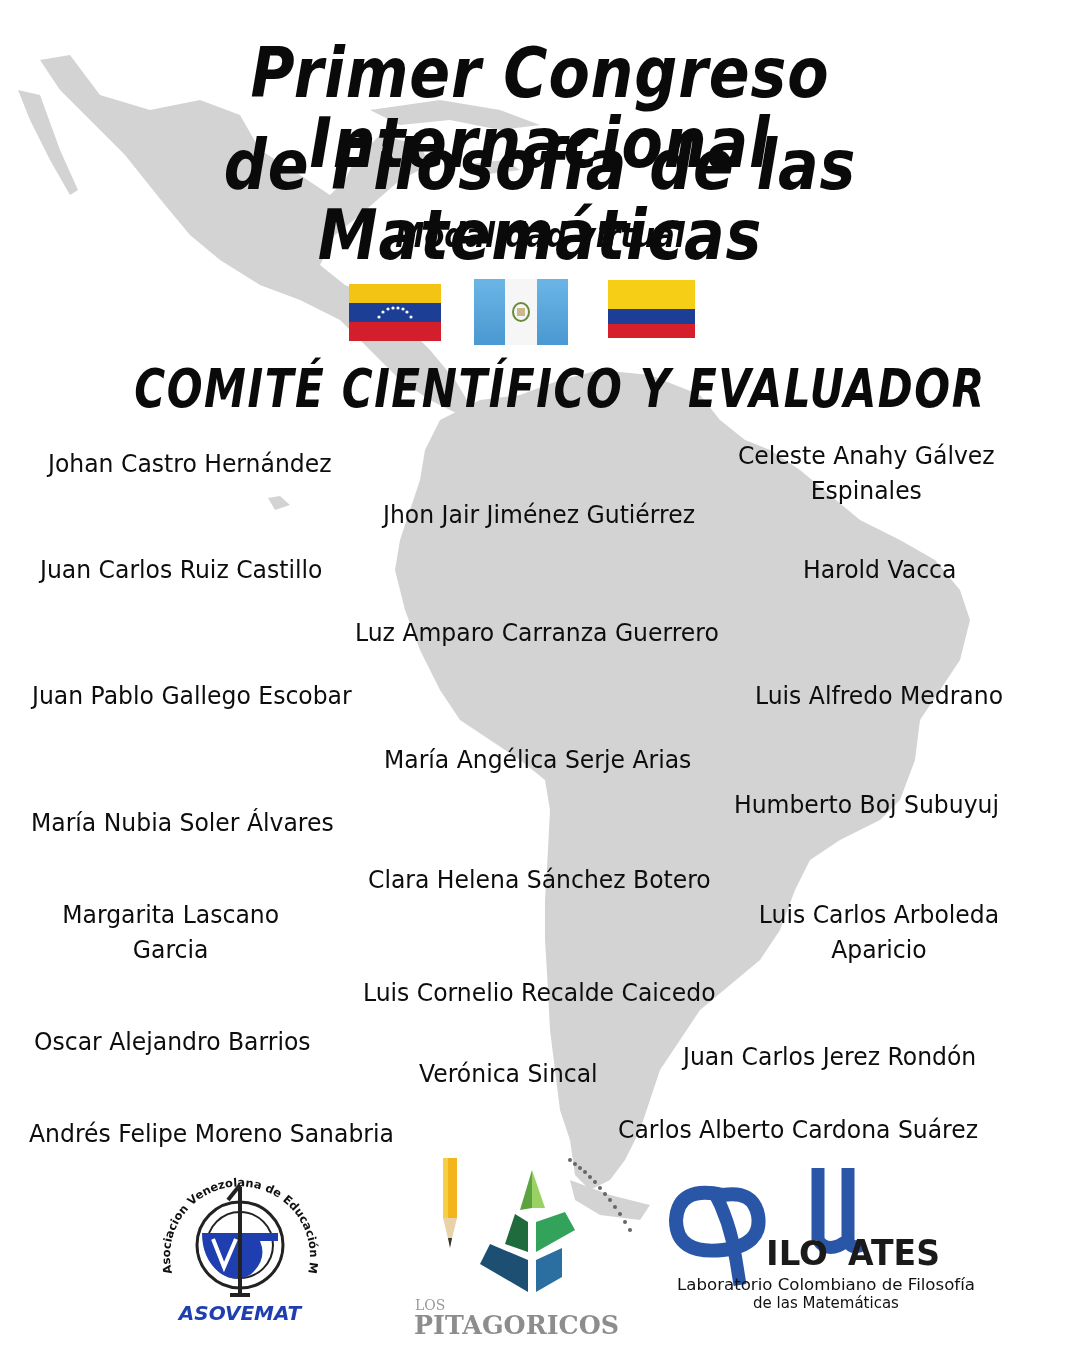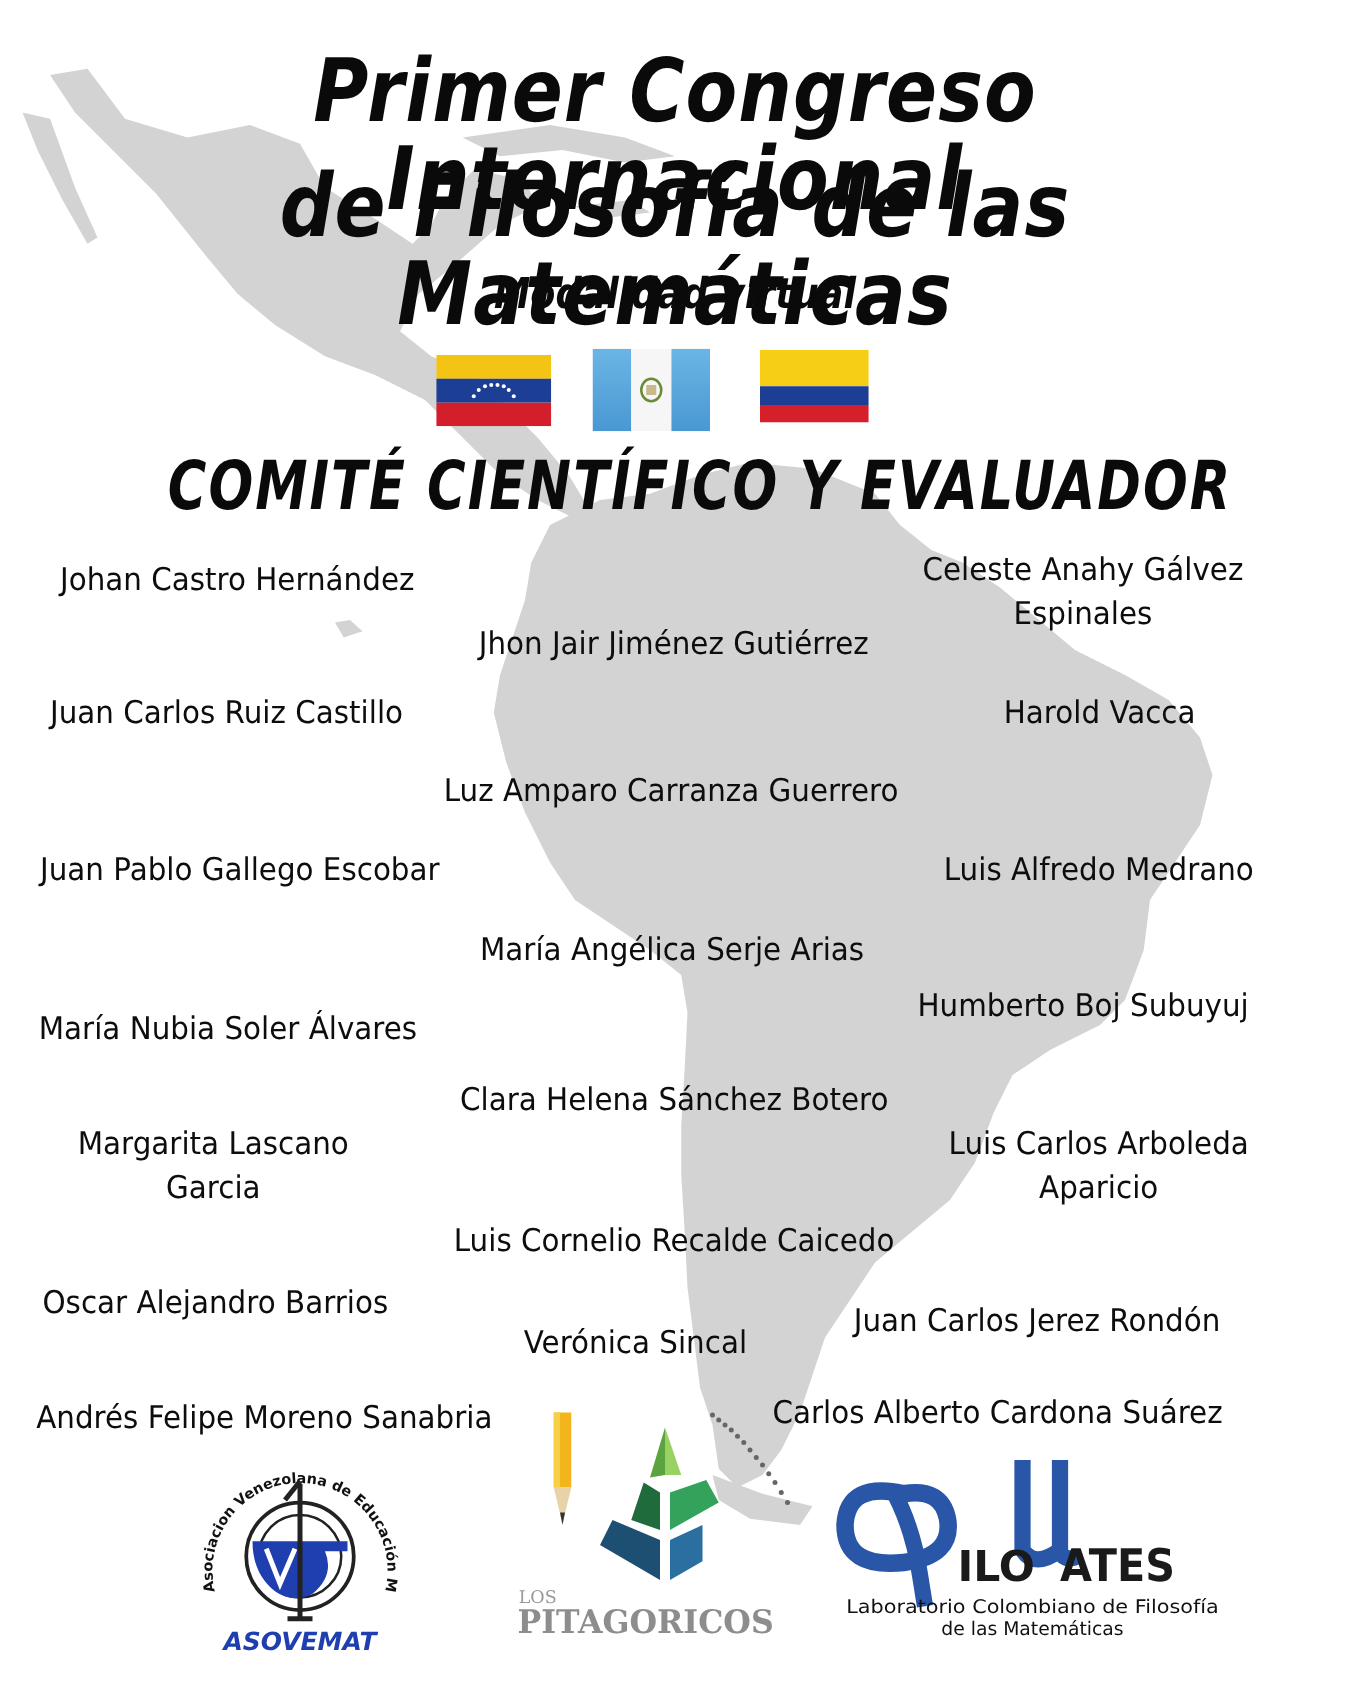--- a/index.html
+++ b/index.html
@@ -148,21 +148,21 @@
     <circle cx="90" cy="90" r="33" fill="none" stroke="#222" stroke-width="2"></circle>
     <path d="M52,78 L128,78 L128,86 L110,86 Q118,105 100,120 Q84,128 70,118 Q52,104 52,78 Z" fill="#1f3fb0"></path>
     <path d="M63,84 L74,112 L86,84" fill="none" stroke="#ffffff" stroke-width="4"></path>
     <line x1="90" y1="32" x2="90" y2="140" stroke="#222" stroke-width="4"></line>
     <path d="M78,45 L90,30" stroke="#222" stroke-width="4"></path>
     <line x1="80" y1="140" x2="100" y2="140" stroke="#222" stroke-width="4"></line>
     <text x="90" y="165" text-anchor="middle" font-family="DejaVu Sans, sans-serif" font-weight="bold" font-style="italic" font-size="20" fill="#1f3fb0">ASOVEMAT</text>
   </svg>
 </div>
 
-<div class="logo" style="left:410px; top:1124px; width:225px; height:195px;">
+<div class="logo" style="left:410px; top:1152px; width:225px; height:195px;">
   <svg width="225" height="195" viewBox="0 0 225 195" xmlns="http://www.w3.org/2000/svg">
 
     <rect x="33" y="6" width="14" height="60" fill="#f2b51c"></rect>
     <rect x="33" y="6" width="5" height="60" fill="#f7cf45"></rect>
     <polygon points="33,66 47,66 40,95" fill="#e9d2a8"></polygon>
     <polygon points="38,86 42,86 40,96" fill="#333"></polygon>
 
     <g fill="#666">
       <circle cx="160" cy="8" r="2"></circle>
         <circle cx="165" cy="12" r="2"></circle>

